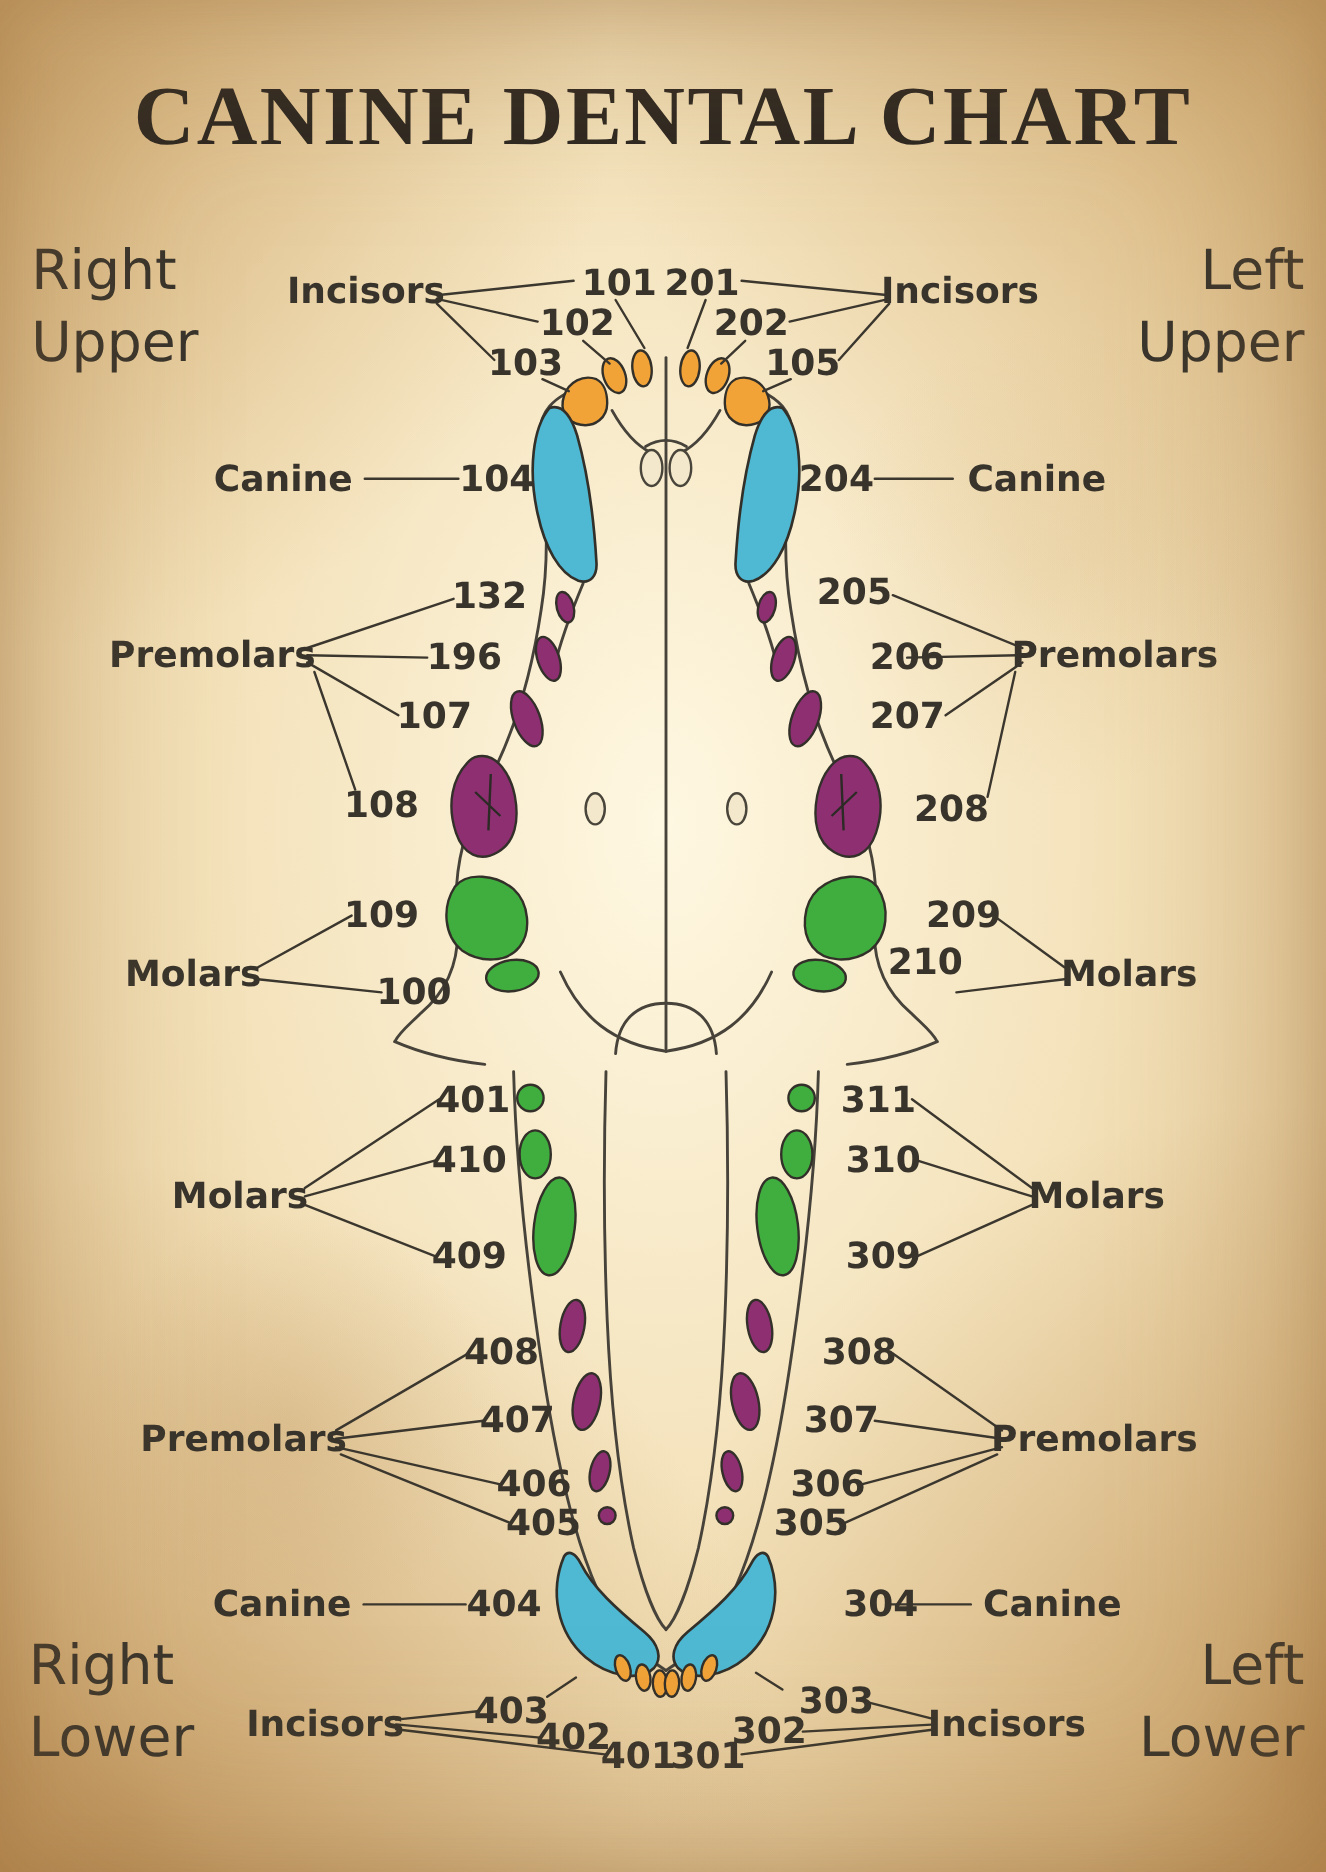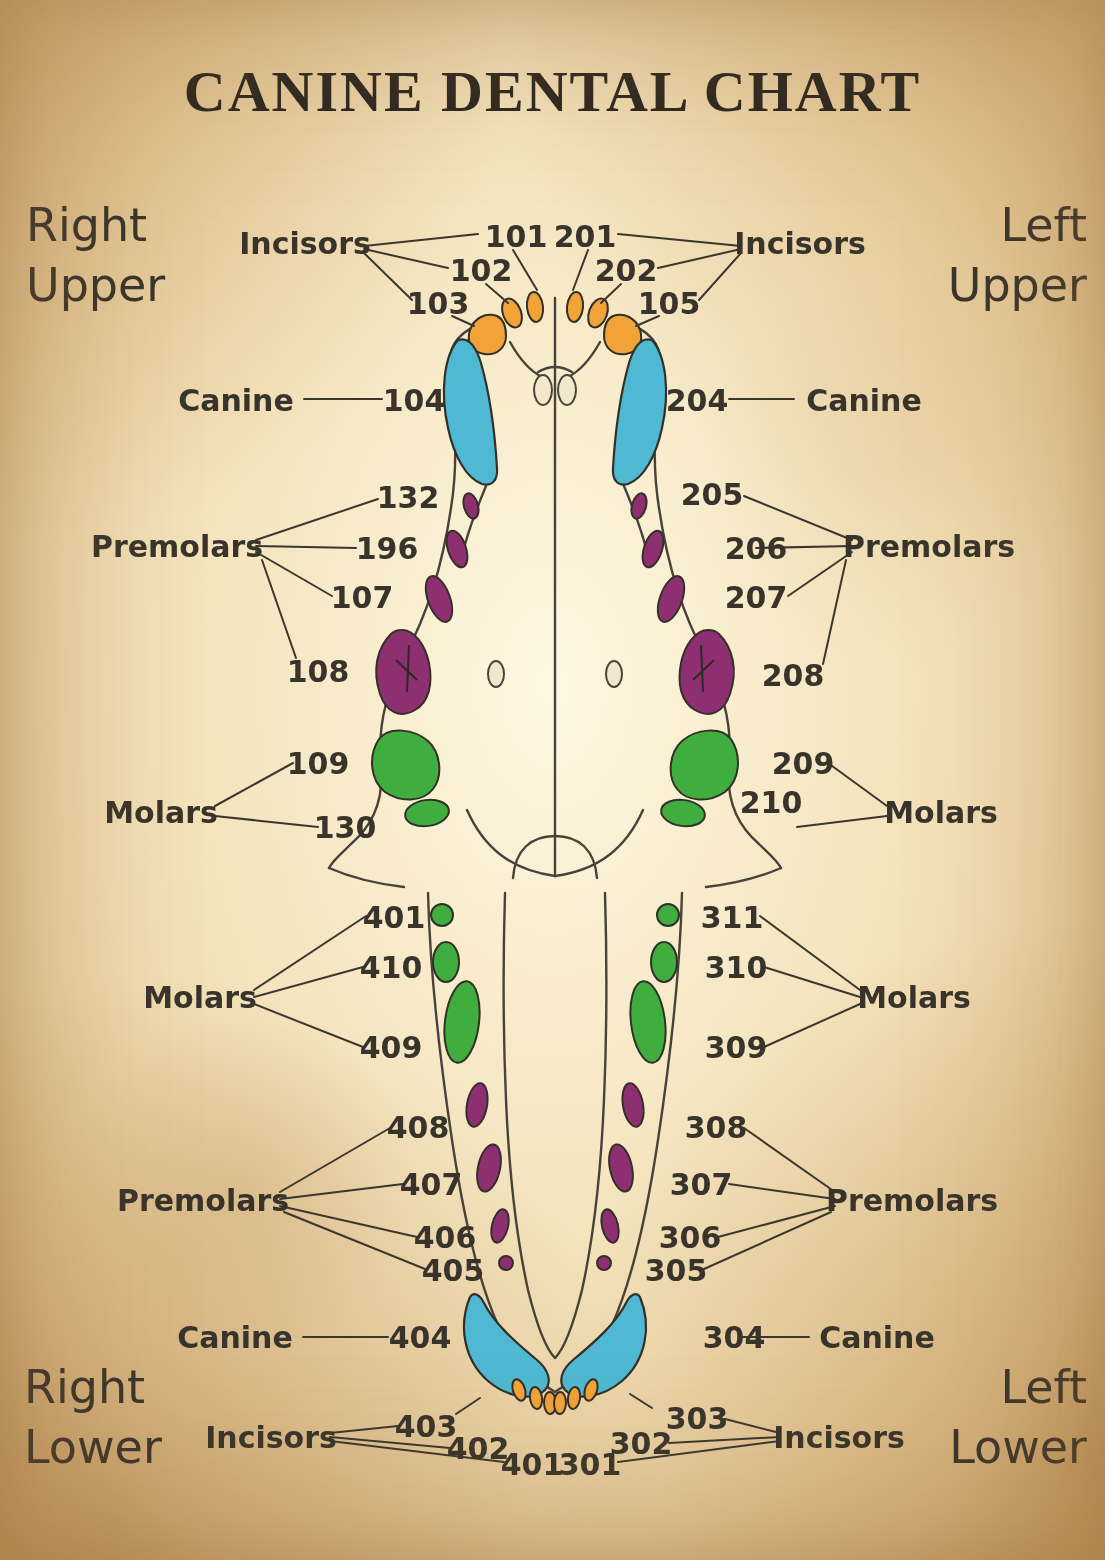--- a/index.html
+++ b/index.html
@@ -18,21 +18,21 @@
       radial-gradient(ellipse at 50% 44%, rgba(255,249,228,.95), rgba(247,231,192,.62) 48%, rgba(229,198,142,.62) 83%, rgba(203,160,98,.72) 100%);
     font-family:"DejaVu Sans",sans-serif;
   }
   .poster::after{
     content:"";position:absolute;inset:0;pointer-events:none;
     box-shadow: inset 0 0 150px 40px rgba(146,100,48,.35), inset 0 0 40px 8px rgba(146,100,48,.18);
   }
   .title{
     position:absolute;top:58px;left:0;right:0;text-align:center;
     font-family:"Liberation Serif",serif;font-weight:600;
-    font-size:58px;letter-spacing:2px;
+    font-size:70px;letter-spacing:2px;
     color:var(--color-title_text,#2C2721);
     white-space:nowrap;
   }
   .corner{
     position:absolute;font-size:46px;line-height:1.3;
     color:var(--color-label_text,#38342C);
   }
   .corner .cl{display:block;}
   .c-tl{left:26px;top:196px;}
   .c-tr{right:18px;top:196px;text-align:right;}
@@ -200,21 +200,21 @@
     <span class="lbl" style="left:756px;top:548px">206</span>
     <span class="lbl" style="left:929px;top:546px">Premolars</span>
     <span class="lbl" style="left:362px;top:597px">107</span>
     <span class="lbl" style="left:756px;top:597px">207</span>
     <span class="lbl" style="left:318px;top:671px">108</span>
     <span class="lbl" style="left:793px;top:675px">208</span>
 
     <span class="lbl" style="left:318px;top:763px">109</span>
     <span class="lbl" style="left:803px;top:763px">209</span>
     <span class="lbl" style="left:161px;top:812px">Molars</span>
-    <span class="lbl" style="left:345px;top:827px">130</span>
+    <span class="lbl" style="left:345px;top:827px">100</span>
     <span class="lbl" style="left:771px;top:802px">210</span>
     <span class="lbl" style="left:941px;top:812px">Molars</span>
 
     <span class="lbl" style="left:394px;top:917px">401</span>
     <span class="lbl" style="left:732px;top:917px">311</span>
     <span class="lbl" style="left:391px;top:967px">410</span>
     <span class="lbl" style="left:736px;top:967px">310</span>
     <span class="lbl" style="left:200px;top:997px">Molars</span>
     <span class="lbl" style="left:914px;top:997px">Molars</span>
     <span class="lbl" style="left:391px;top:1047px">409</span>

